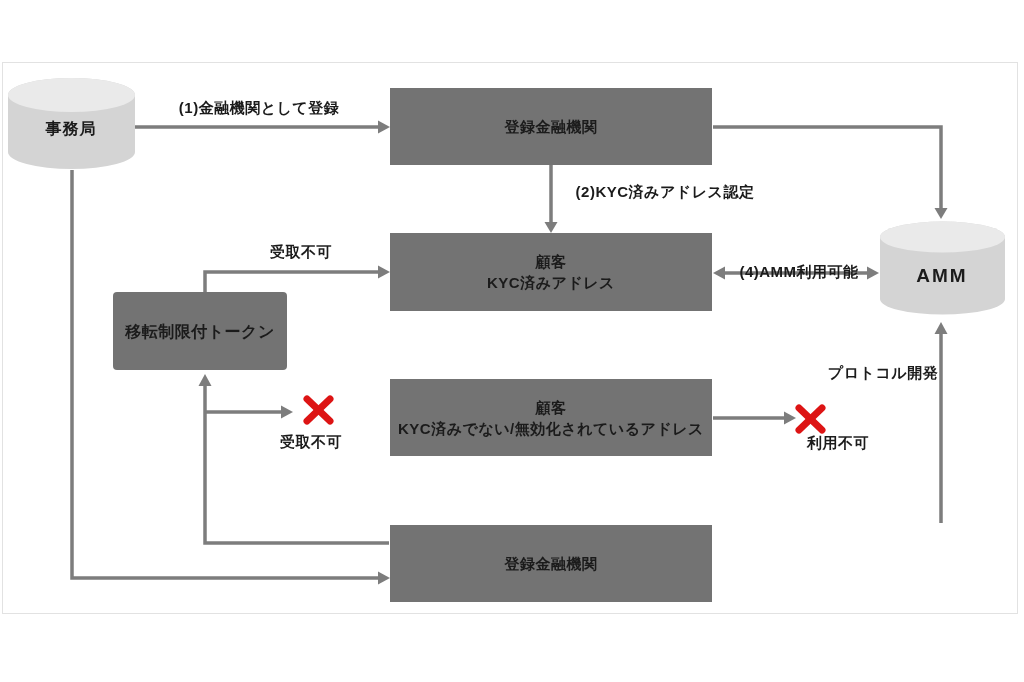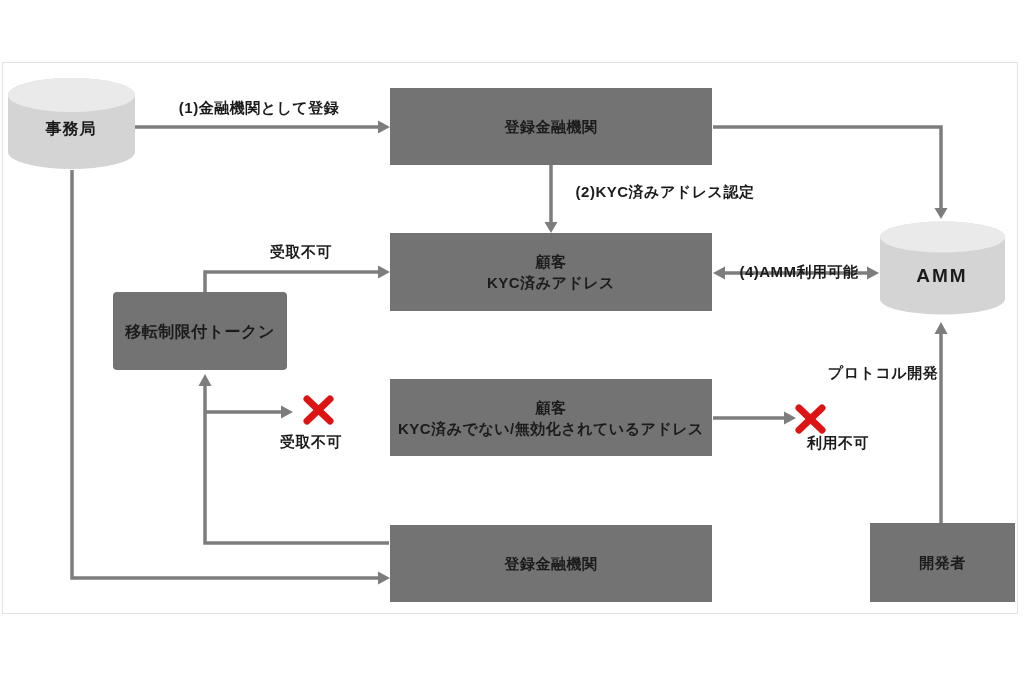--- a/index.html
+++ b/index.html
@@ -121,23 +121,20 @@
   </div>
 
   <div class="node rounded" style="left:113px;top:292px;width:174px;height:78px;font-size:16px;">
     <span>移転制限付トークン</span>
   </div>
 
   <div class="node" style="left:390px;top:525px;width:322px;height:77px;">
     <span>登録金融機関</span>
   </div>
 
-  <div class="node" style="left:870px;top:523px;width:145px;height:79px;">
-    <span>開発者</span>
-  </div>
 
   <div class="edge-label" style="left:259px;top:108px;">(1)金融機関として登録</div>
   <div class="edge-label" style="left:665px;top:192px;">(2)KYC済みアドレス認定</div>
   <div class="edge-label" style="left:799px;top:256px;margin-top:16px;">(4)AMM利用可能</div>
   <div class="edge-label" style="left:301px;top:252px;">受取不可</div>
   <div class="edge-label" style="left:311px;top:442px;">受取不可</div>
   <div class="edge-label" style="left:814px;top:443px;margin-left:24px;">利用不可</div>
   <div class="edge-label" style="left:883px;top:373px;">プロトコル開発</div>
 
 </div>

